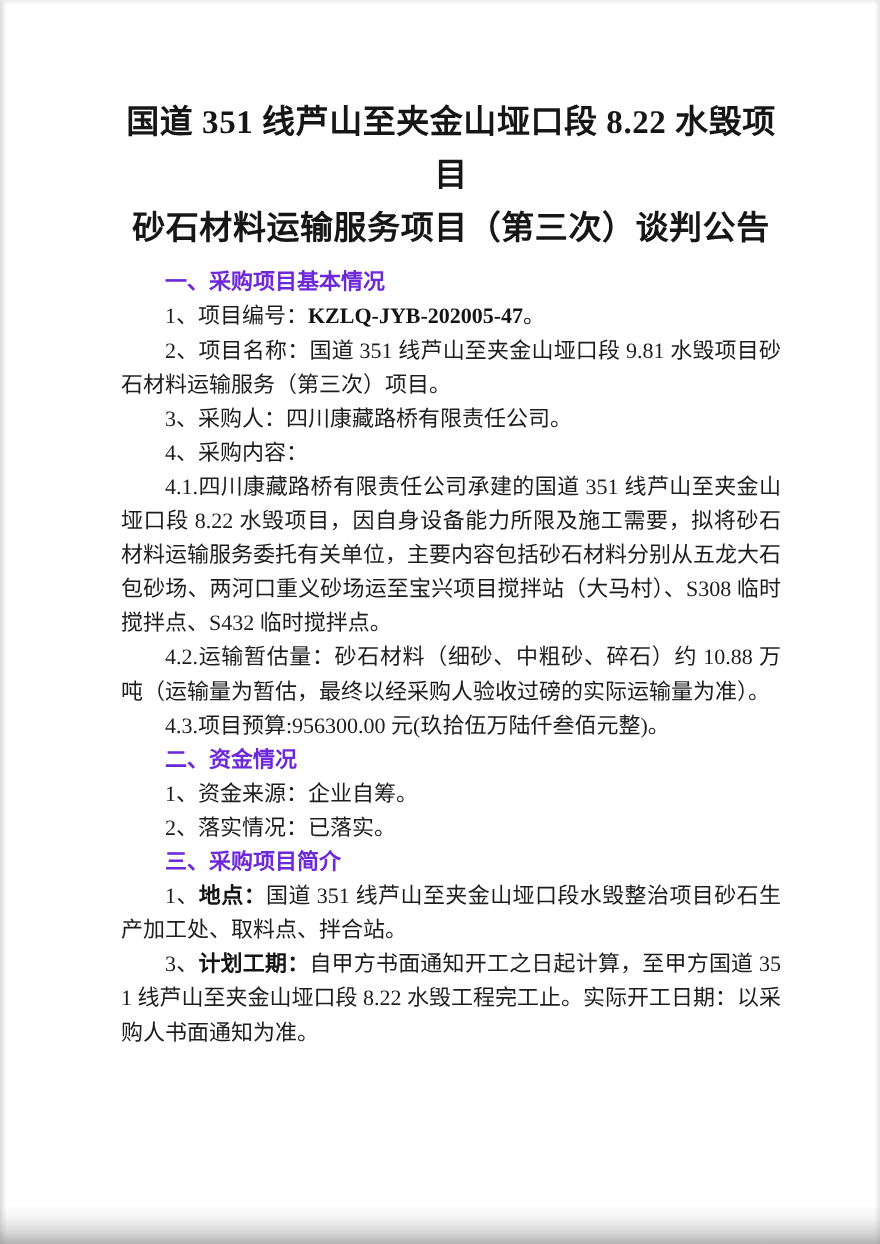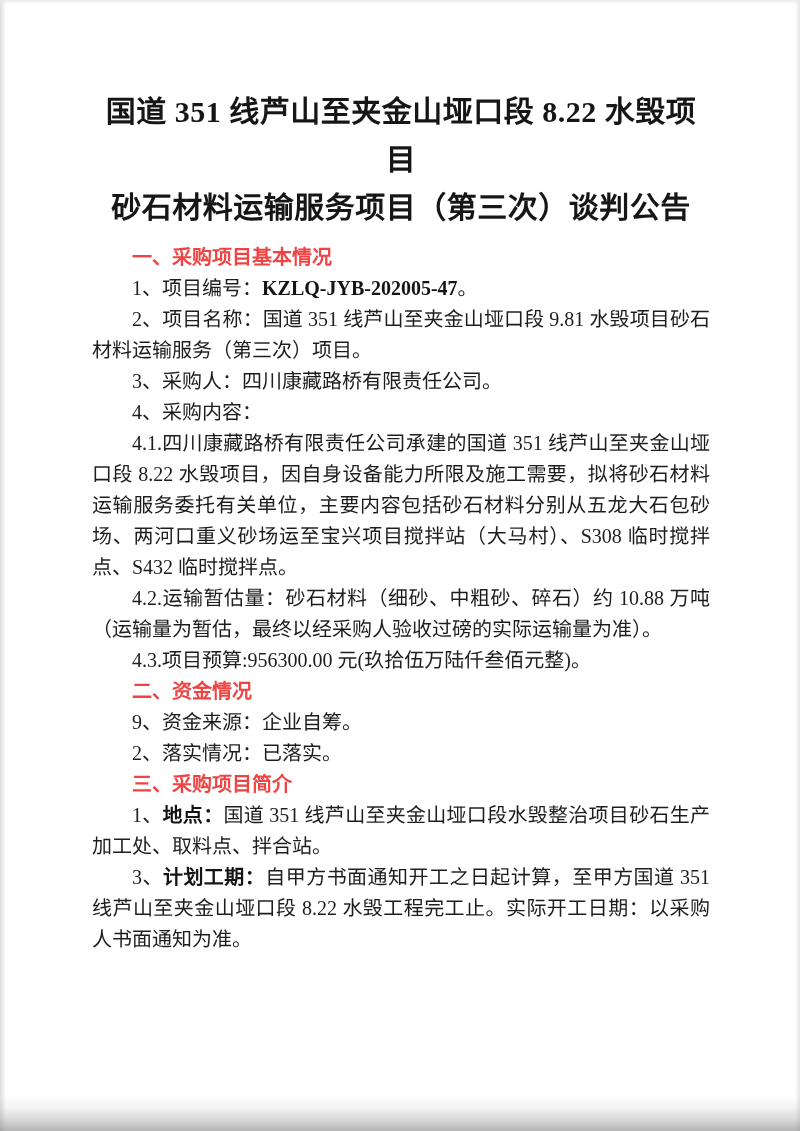--- a/index.html
+++ b/index.html
@@ -14,20 +14,21 @@
     overflow: hidden;
     font-family: "Liberation Serif", "DejaVu Serif", serif;
     color: #1d1d1d;
   }
   .page {
     position: absolute;
     inset: 0;
     box-sizing: border-box;
     padding: 88px 90px 0 92px;
     background: #ffffff;
+    margin-left: 18px;
   }
   .doc-title {
     text-align: center;
     font-weight: 700;
     font-size: 30px;
     line-height: 48px;
     color: #161616;
     letter-spacing: 0.5px;
     margin: 0;
   }
@@ -37,21 +38,21 @@
     line-height: 31px;
     text-align: justify;
   }
   .doc-body p {
     margin: 0;
     text-indent: 2em;
     word-break: break-all;
   }
   .heading {
     font-weight: 700;
-    color: #ef4444;
+    color: #6d28d9;
   }
   .b {
     font-weight: 700;
     color: #141414;
   }
   
   .edge-left {
     position: absolute; left: 0; top: 0; bottom: 0; width: 6px;
     background: linear-gradient(90deg, #dcdcdc 0%, rgba(255,255,255,0) 100%);
     pointer-events: none;
@@ -100,21 +101,21 @@
     <p>4、采购内容：</p>
 
     <p>4.1.四川康藏路桥有限责任公司承建的国道 351 线芦山至夹金山垭口段 8.22 水毁项目，因自身设备能力所限及施工需要，拟将砂石材料运输服务委托有关单位，主要内容包括砂石材料分别从五龙大石包砂场、两河口重义砂场运至宝兴项目搅拌站（大马村）、S308 临时搅拌点、S432 临时搅拌点。</p>
 
     <p>4.2.运输暂估量：砂石材料（细砂、中粗砂、碎石）约 10.88 万吨（运输量为暂估，最终以经采购人验收过磅的实际运输量为准）。</p>
 
     <p>4.3.项目预算:956300.00 元(玖拾伍万陆仟叁佰元整)。</p>
 
     <p class="heading">二、资金情况</p>
 
-    <p>9、资金来源：企业自筹。</p>
+    <p>1、资金来源：企业自筹。</p>
 
     <p>2、落实情况：已落实。</p>
 
     <p class="heading">三、采购项目简介</p>
 
     <p><span>1、</span><span class="b">地点：</span><span>国道 351 线芦山至夹金山垭口段水毁整治项目砂石生产加工处、取料点、拌合站。</span></p>
 
 
     <p><span>3、</span><span class="b">计划工期：</span><span>自甲方书面通知开工之日起计算，至甲方国道 351 线芦山至夹金山垭口段 8.22 水毁工程完工止。实际开工日期：以采购人书面通知为准。</span></p>
 

